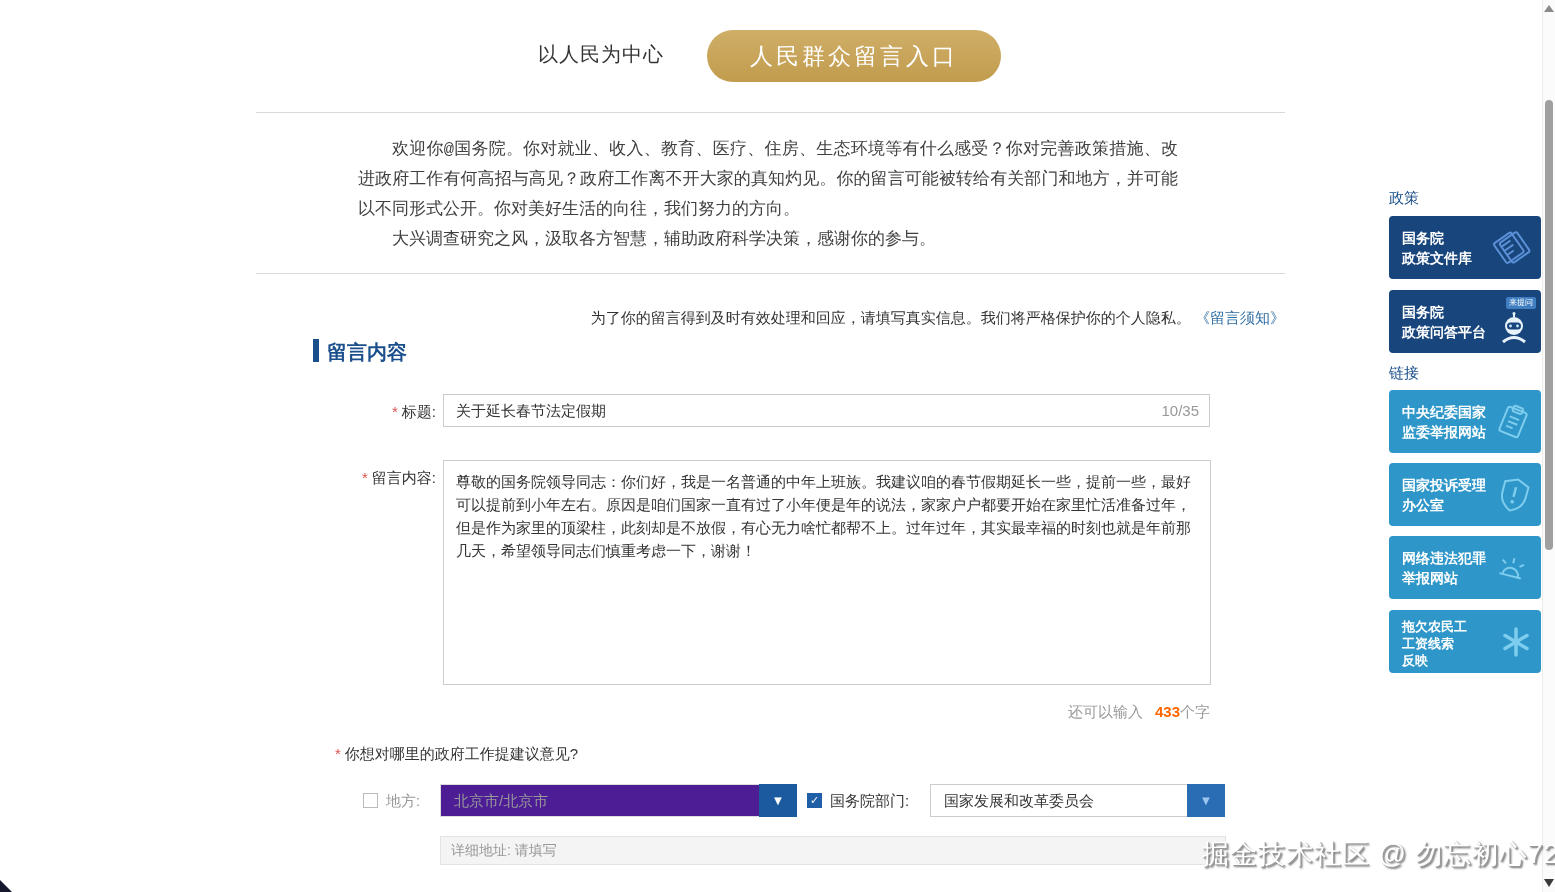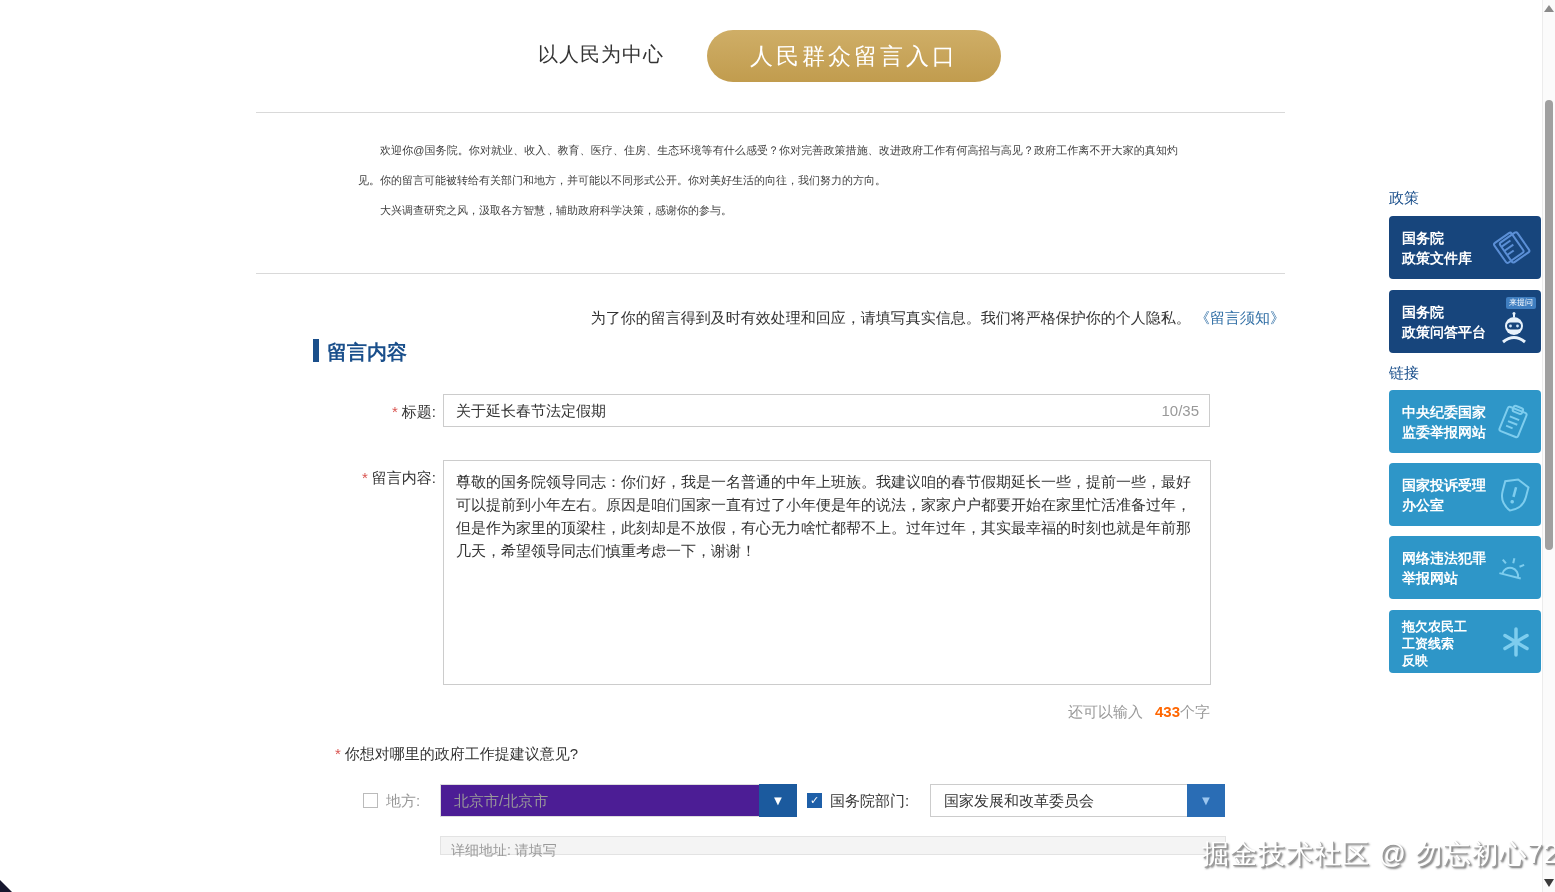--- a/index.html
+++ b/index.html
@@ -9,22 +9,22 @@
   
   .slogan{position:absolute;left:538px;top:41px;font-size:20px;color:#333;letter-spacing:1px;}
   .entry-btn{position:absolute;left:707px;top:30px;width:294px;height:52px;border:none;cursor:pointer;
              border-radius:26px;background:linear-gradient(180deg,#cfae67,#c19c4e);
              color:#fff;font-size:23px;letter-spacing:3px;font-family:Liberation Mono, monospace;}
 
   .divider{position:absolute;left:256px;width:1029px;height:1px;background:#d9d9d9;}
   .d1{top:112px;} .d2{top:273px;}
 
   
-  .intro{position:absolute;left:358px;top:135px;width:820px;font-size:11px;line-height:30px;
-         color:#3f3f3f;text-align:justify;}
+  .intro{position:absolute;left:358px;top:135px;width:820px;font-size:17px;line-height:30px;
+         color:#3f3f3f;text-align:justify;font-family:Liberation Mono, monospace;}
   .intro p{margin:0;text-indent:2em;}
 
   
   .notice{position:absolute;left:256px;top:309px;width:1029px;text-align:right;font-size:15px;color:#333;}
   .notice a{color:#2e6da4;text-decoration:none;cursor:pointer;}
 
   
   .section-head{position:absolute;left:313px;top:339px;display:flex;align-items:flex-start;}
   .section-bar{width:6px;height:23px;background:#1a4f8b;margin-right:8px;}
   .section-title{font-size:20px;font-weight:bold;color:#1a4f8b;}
@@ -60,21 +60,21 @@
 
   .select{position:absolute;top:784px;height:33px;box-sizing:border-box;font-size:15px;cursor:pointer;}
   #loc-select{left:440px;width:357px;background:#4c1d95;border:1px solid #ddd;color:#999;}
   #dept-select{left:930px;width:295px;background:#fff;border:1px solid #ccc;color:#333;}
   .select .val{display:block;line-height:31px;padding-left:13px;}
   .dd-btn{position:absolute;right:-1px;top:-1px;width:38px;height:33px;text-align:center;
           line-height:33px;font-size:13px;cursor:pointer;}
   #loc-select .dd-btn{background:#1b5a9e;color:#fff;}
   #dept-select .dd-btn{background:#2a6db5;color:#9cc6ef;}
 
-  .address{position:absolute;left:440px;top:836px;width:786px;height:19px;background:#f4f4f4;
+  .address{position:absolute;left:440px;top:836px;width:786px;height:29px;background:#f4f4f4;
            border:1px solid #e3e3e3;box-sizing:border-box;font-size:14px;color:#999;
            line-height:27px;padding-left:10px;cursor:text;}
 
   
   .sidebar-head{position:absolute;left:1389px;font-size:15px;color:#1a4f8b;}
   #policy-head{top:189px;}
   #links-head{top:364px;}
 
   .card{position:absolute;left:1389px;width:152px;height:63px;border-radius:4px;color:#fff;
         font-size:14px;font-weight:bold;box-sizing:border-box;padding:12px 0 0 13px;

